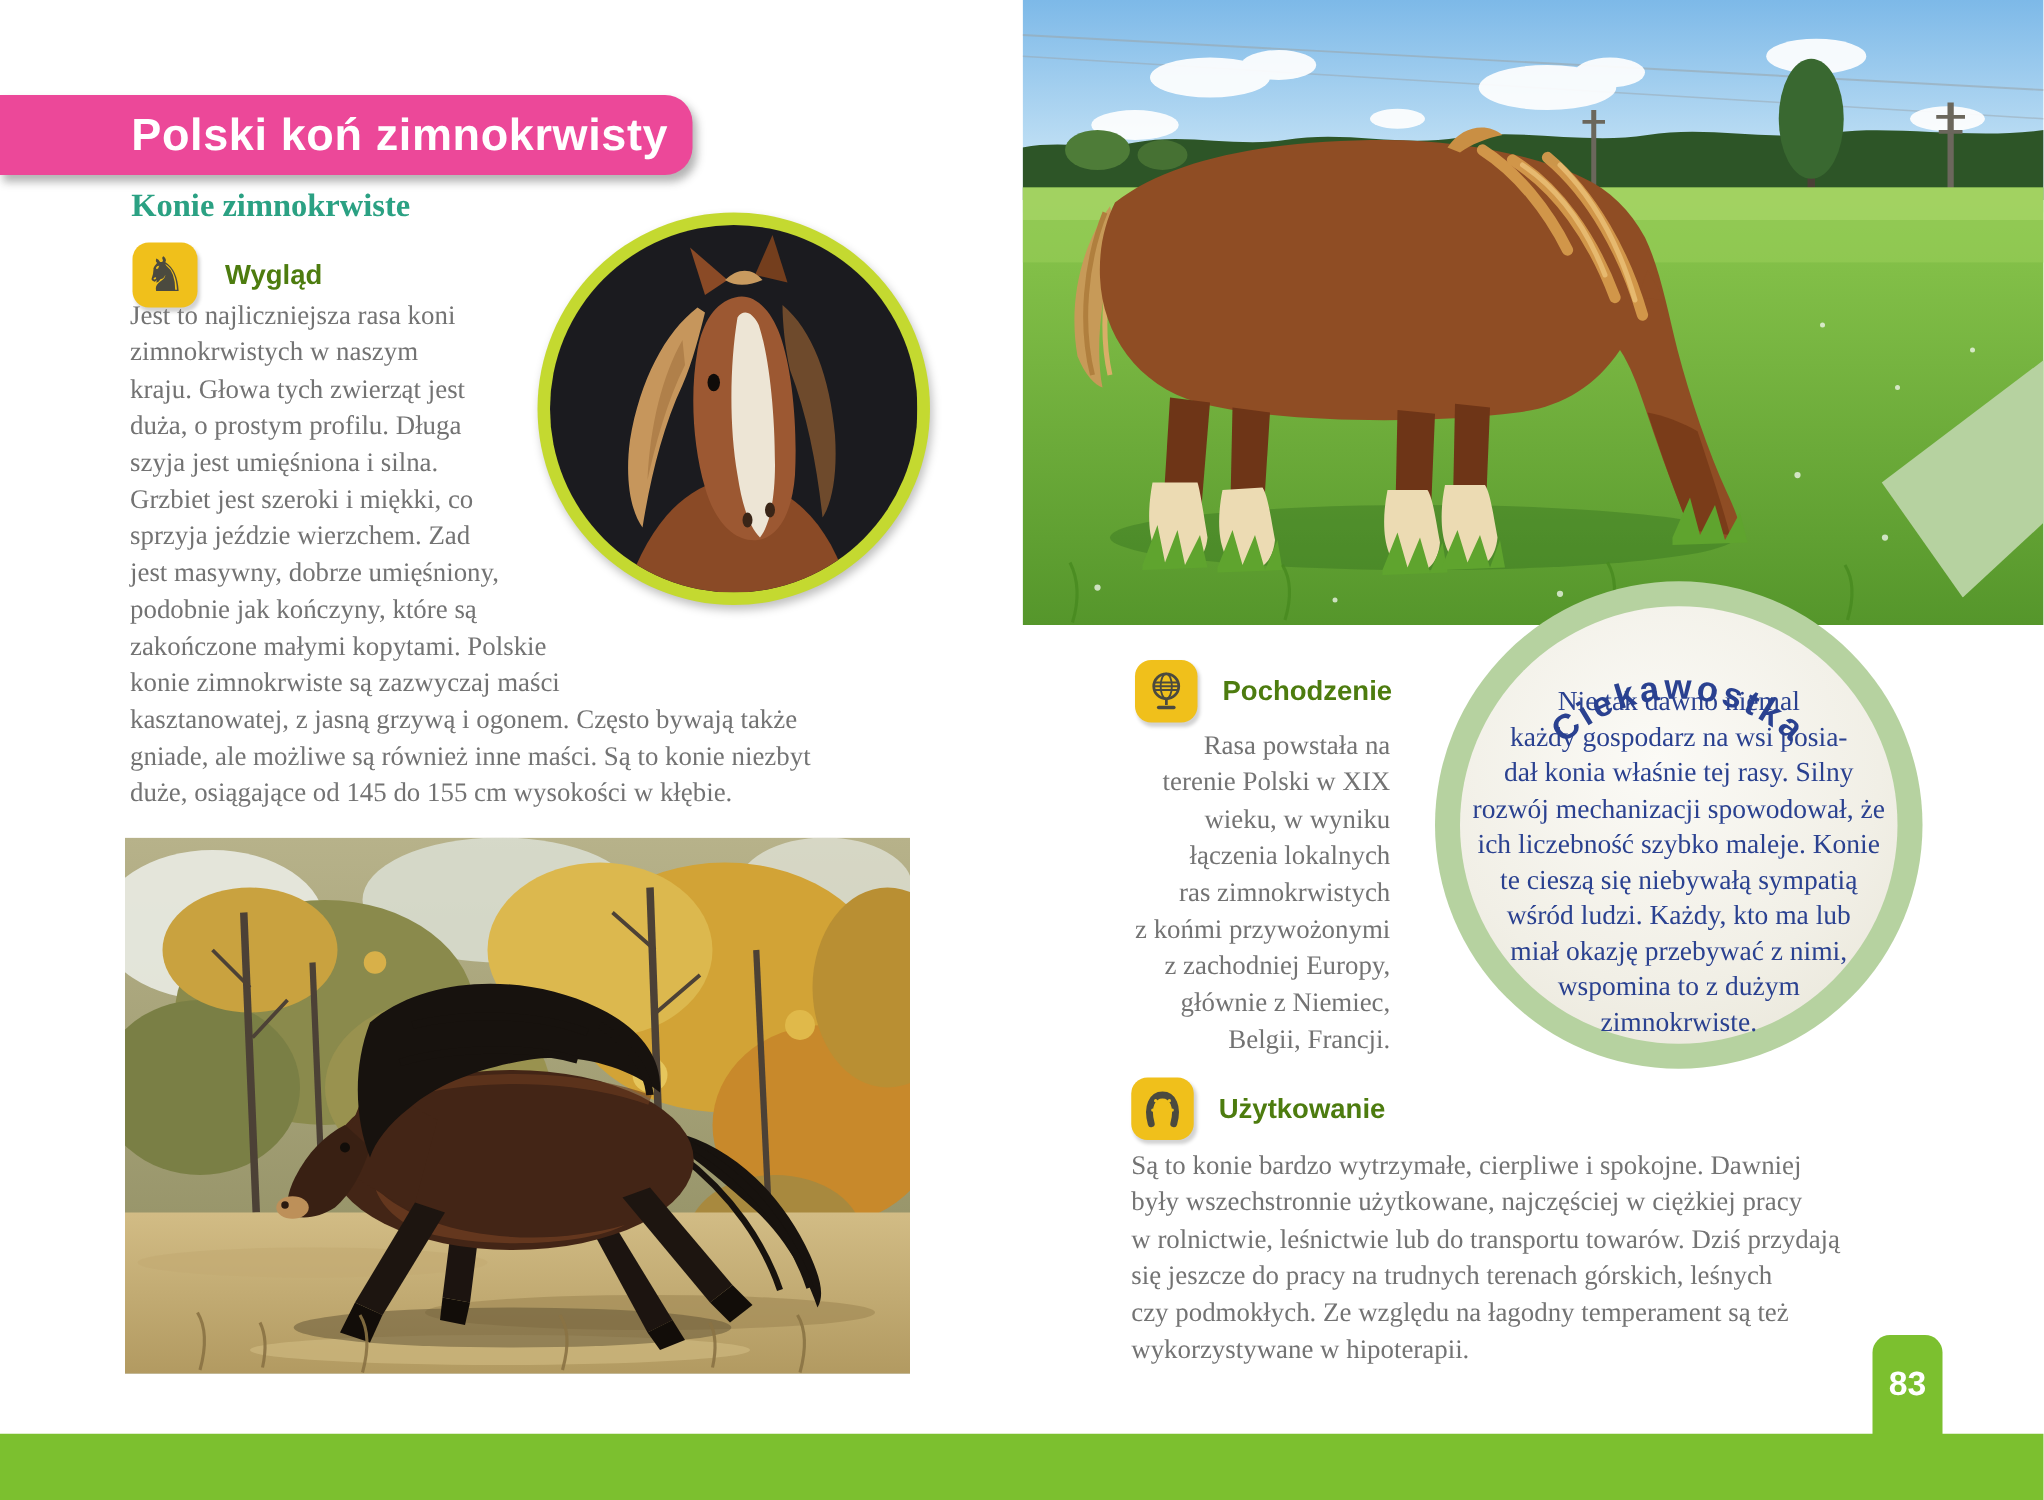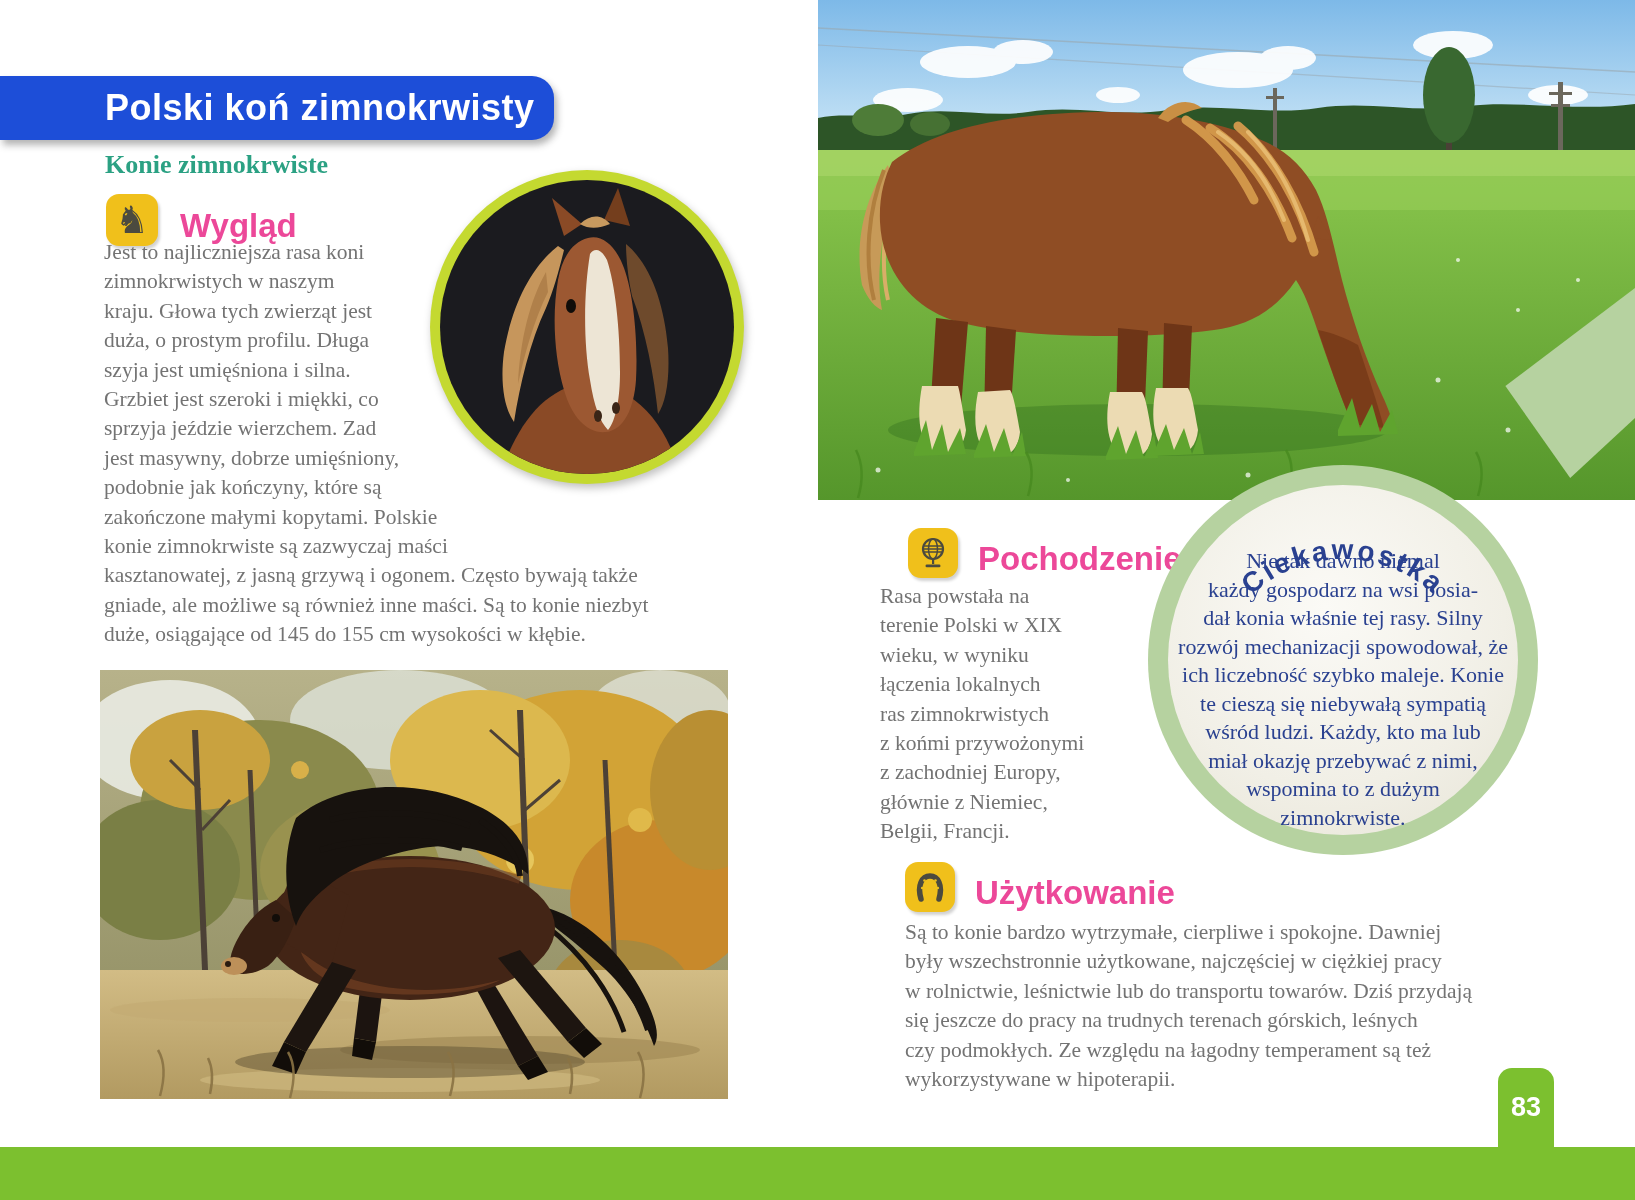--- a/index.html
+++ b/index.html
@@ -1,36 +1,36 @@
 <!DOCTYPE html>
 <html><head>
 <meta charset="utf-8">
 <style>
   html,body{margin:0;padding:0;background:#ffffff;}
   #page{position:relative;width:1635px;height:1200px;background:#ffffff;overflow:hidden;
         font-family:"Liberation Serif",serif;}
   .abs{position:absolute;}
 
   
-  #banner{left:0;top:76px;width:554px;height:64px;background:#1d4ed8;
+  #banner{left:0;top:76px;width:554px;height:64px;background:#ec4899;
           border-radius:0 22px 22px 0;box-shadow:3px 5px 7px rgba(40,40,40,.35);}
   #banner span{position:absolute;left:105px;top:0;line-height:64px;
           font-family:"Liberation Sans",sans-serif;font-weight:800;font-size:36px;
           letter-spacing:.5px;color:#ffffff;white-space:nowrap;}
 
   #subtitle{left:105px;top:150px;font-family:Liberation Serif, serif;
           font-weight:700;font-size:26px;color:#2ba183;white-space:nowrap;}
 
   
   .chip{width:52px;height:52px;background:#f0c01b;border-radius:13px;
         box-shadow:2px 3px 3px rgba(0,0,0,.18);display:flex;align-items:center;justify-content:center;}
   .chip .glyph{font-family:"DejaVu Sans",sans-serif;font-size:38px;color:#4b4a3f;line-height:1;}
 
-  .sec-h{font-family:"Liberation Sans",sans-serif;font-weight:700;font-size:33px;
-         color:#ec4899;white-space:nowrap;}
+  .sec-h{font-family:"Liberation Sans",sans-serif;font-weight:700;font-size:22px;
+         color:#4d7c0f;white-space:nowrap;}
 
   .body{font-size:21.5px;line-height:29.4px;color:#737373;}
   .body .tl{white-space:nowrap;}
 
   
   #portrait{left:430px;top:170px;width:314px;height:314px;border-radius:50%;
             background:#c4d930;box-shadow:2px 4px 8px rgba(0,0,0,.25);}
   #portrait .inner{position:absolute;left:10px;top:10px;width:294px;height:294px;
             border-radius:50%;overflow:hidden;}
 
@@ -218,21 +218,21 @@
     <svg width="32" height="34" viewBox="0 0 32 34">
       <circle cx="16" cy="13" r="10" fill="none" stroke="#4b4a3f" stroke-width="2.2"></circle>
       <ellipse cx="16" cy="13" rx="4.5" ry="10" fill="none" stroke="#4b4a3f" stroke-width="1.5"></ellipse>
       <path d="M6.5,10 H25.5 M6,13 H26 M6.5,16 H25.5" stroke="#4b4a3f" stroke-width="1.5"></path>
       <rect x="15" y="23.5" width="2.2" height="4.5" fill="#4b4a3f"></rect>
       <rect x="8.5" y="28.5" width="15" height="2.8" rx="1.4" fill="#4b4a3f"></rect>
     </svg>
   </div>
   <div class="abs sec-h" style="left:978px;top:540px;">Pochodzenie</div>
 
-  <div class="abs body" style="left:880px;top:582px;">
+  <div class="abs body" style="left:908px;top:582px;text-align:right;">
     <div class="tl">Rasa powstała na</div>
     <div class="tl">terenie Polski w XIX</div>
     <div class="tl">wieku, w wyniku</div>
     <div class="tl">łączenia lokalnych</div>
     <div class="tl">ras zimnokrwistych</div>
     <div class="tl">z końmi przywożonymi</div>
     <div class="tl">z zachodniej Europy,</div>
     <div class="tl">głównie z Niemiec,</div>
     <div class="tl">Belgii, Francji.</div>
   </div>

